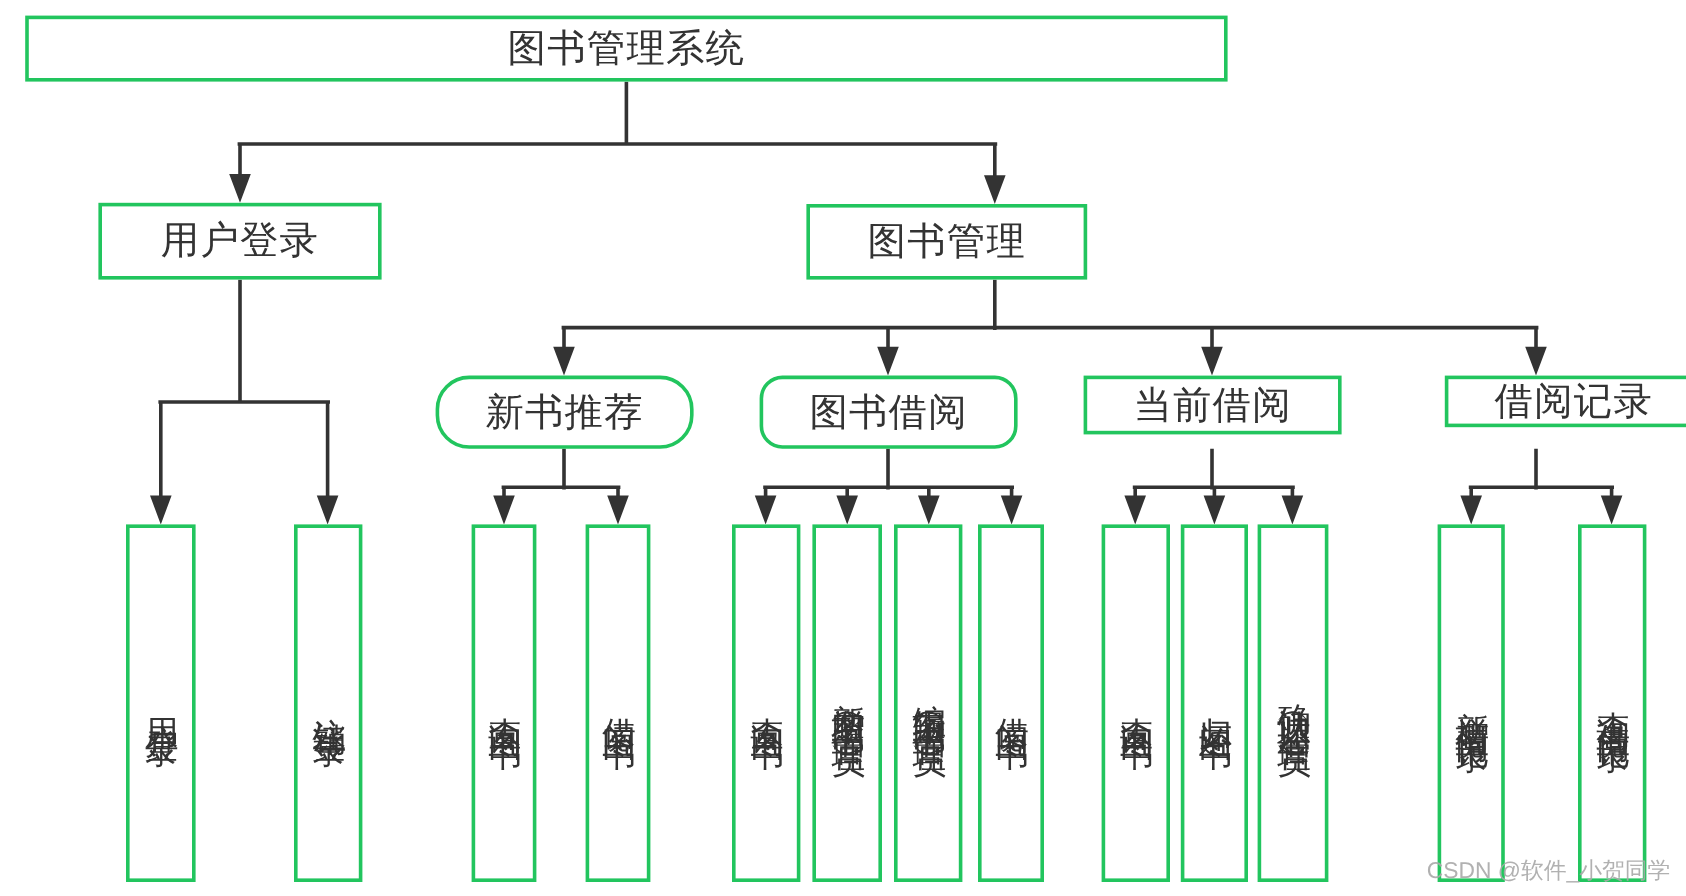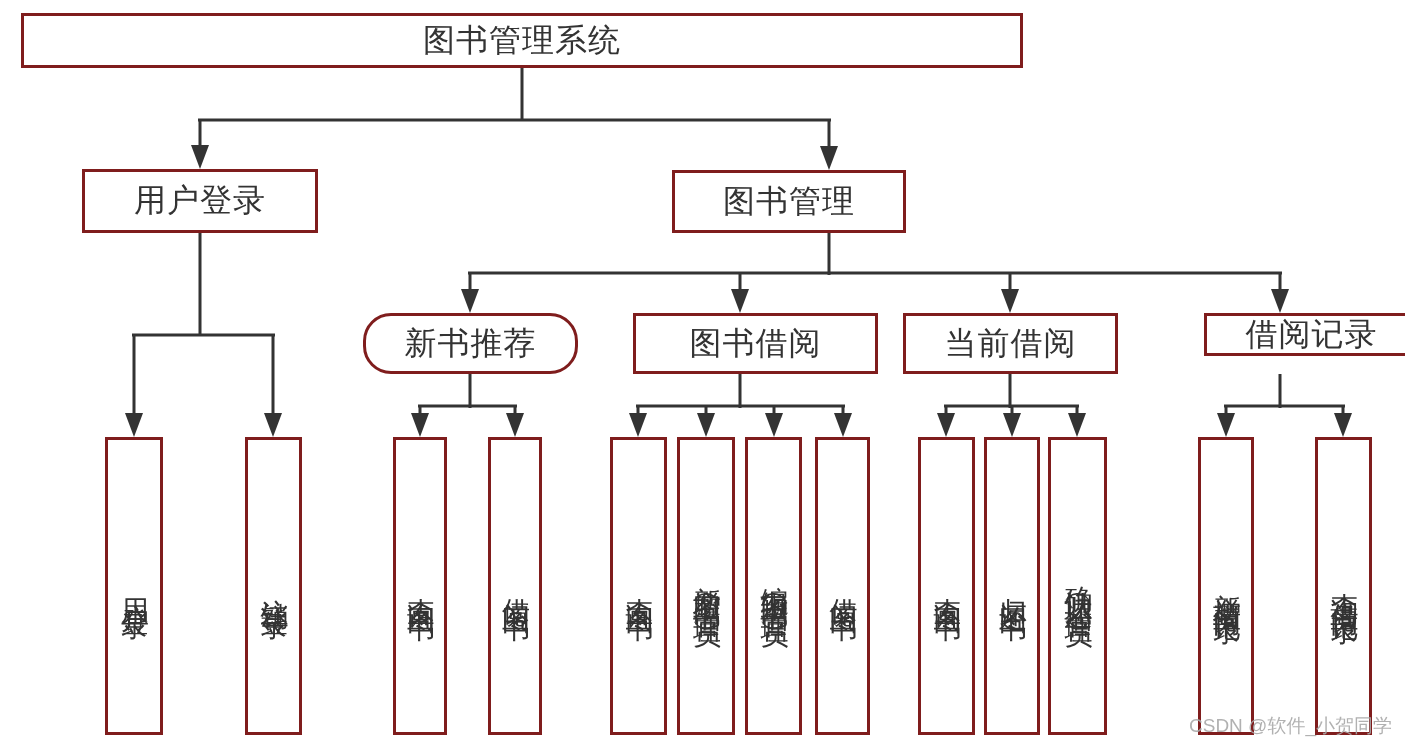--- a/index.html
+++ b/index.html
@@ -1,30 +1,30 @@
 <!DOCTYPE html>
 <html><head>
 <meta charset="utf-8">
 <style>
   html,body{margin:0;padding:0;background:#ffffff;}
   body{font-family:"Liberation Sans", sans-serif;}
   .canvas{position:relative;width:1405px;height:747px;background:#ffffff;overflow:hidden;}
   svg.connectors{position:absolute;left:0;top:0;width:1405px;height:747px;pointer-events:none;}
   .node{
     position:absolute;box-sizing:border-box;background:#ffffff;
-    border:3px solid #7f1d1d;color:#333333;
+    border:3px solid #22c55e;color:#333333;
     display:flex;align-items:center;justify-content:center;text-align:center;
   }
   .hnode{font-size:32px;letter-spacing:1px;}
   .root   {left:21px;  top:13px;  width:1002px;height:55px;}
   .n-user {left:82px;  top:169px; width:236px; height:64px;}
   .n-mgmt {left:672px; top:170px; width:234px; height:63px;}
   .n-newrec {left:363px; top:313px;width:215px;height:61px;border-radius:28px;}
-  .n-borrow {left:633px; top:313px;width:245px;height:61px;}
-  .n-current{left:903px; top:313px;width:215px;height:61px;}
+  .n-borrow {left:633px; top:313px;width:215px;height:61px;border-radius:19px;}
+  .n-current{left:903px; top:313px;width:215px;height:49px;}
   .n-records{left:1204px;top:313px;width:215px;height:43px;}
   .leaf{top:437px;height:298px;}
   .leaf span{
     writing-mode:vertical-rl;text-orientation:mixed;
     font-size:28px;letter-spacing:5px;line-height:1.1;
     display:block;max-height:292px;
   }
   .lf1 {left:105px; width:58px;}
   .lf2 {left:245px; width:57px;}
   .lf3 {left:393px; width:54px;}

